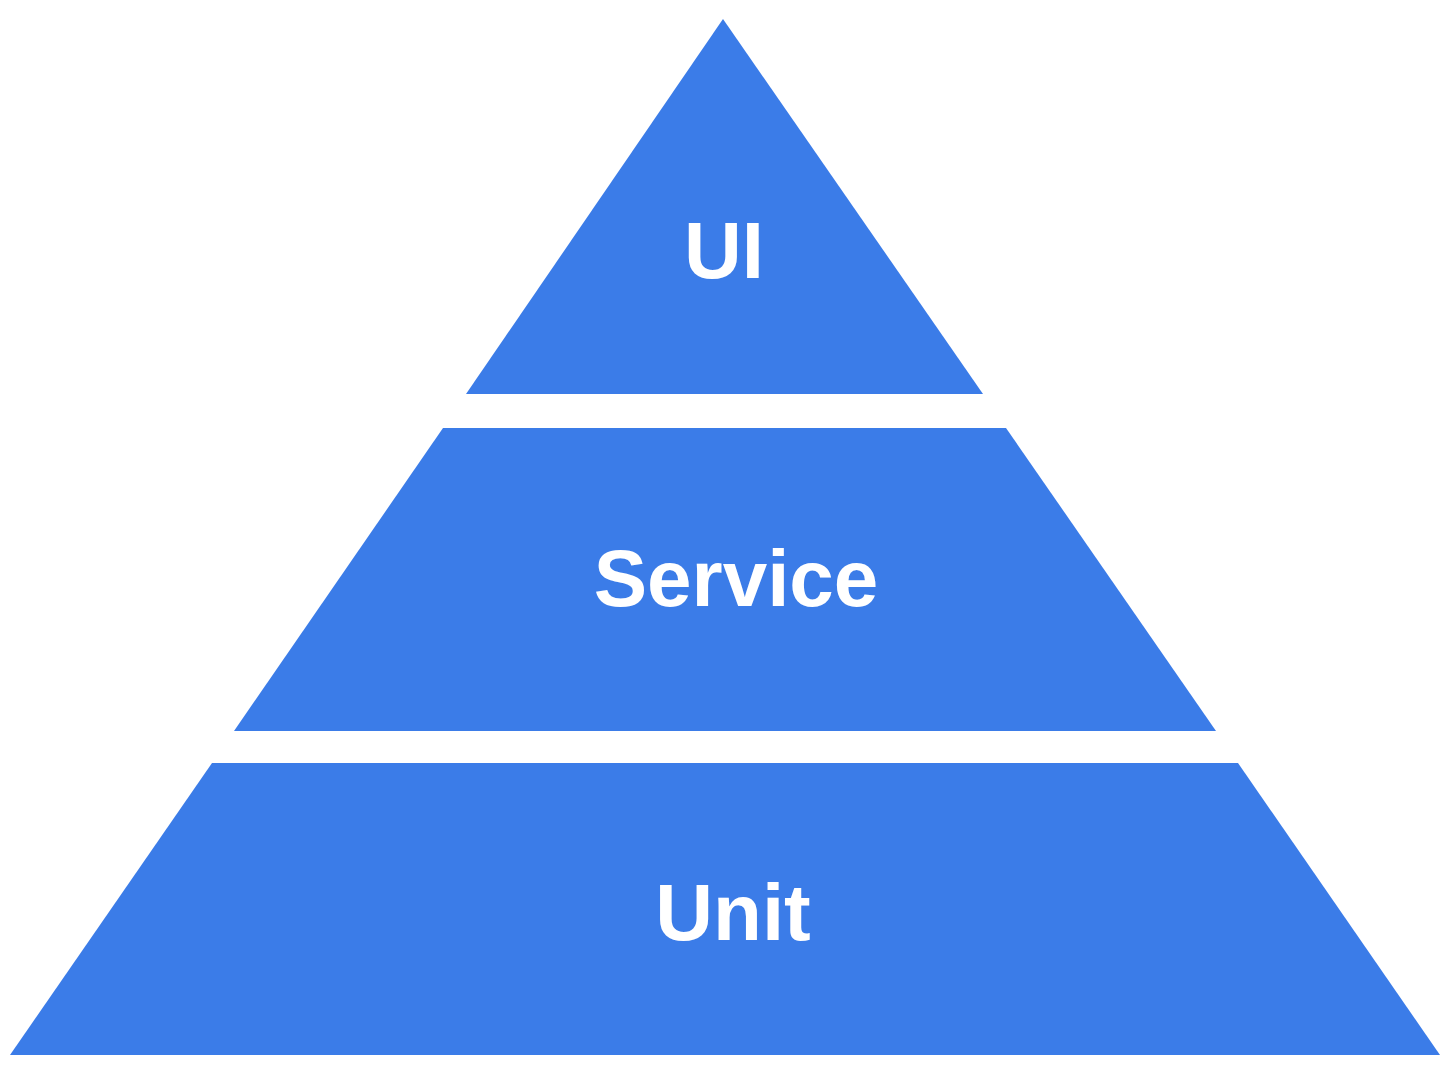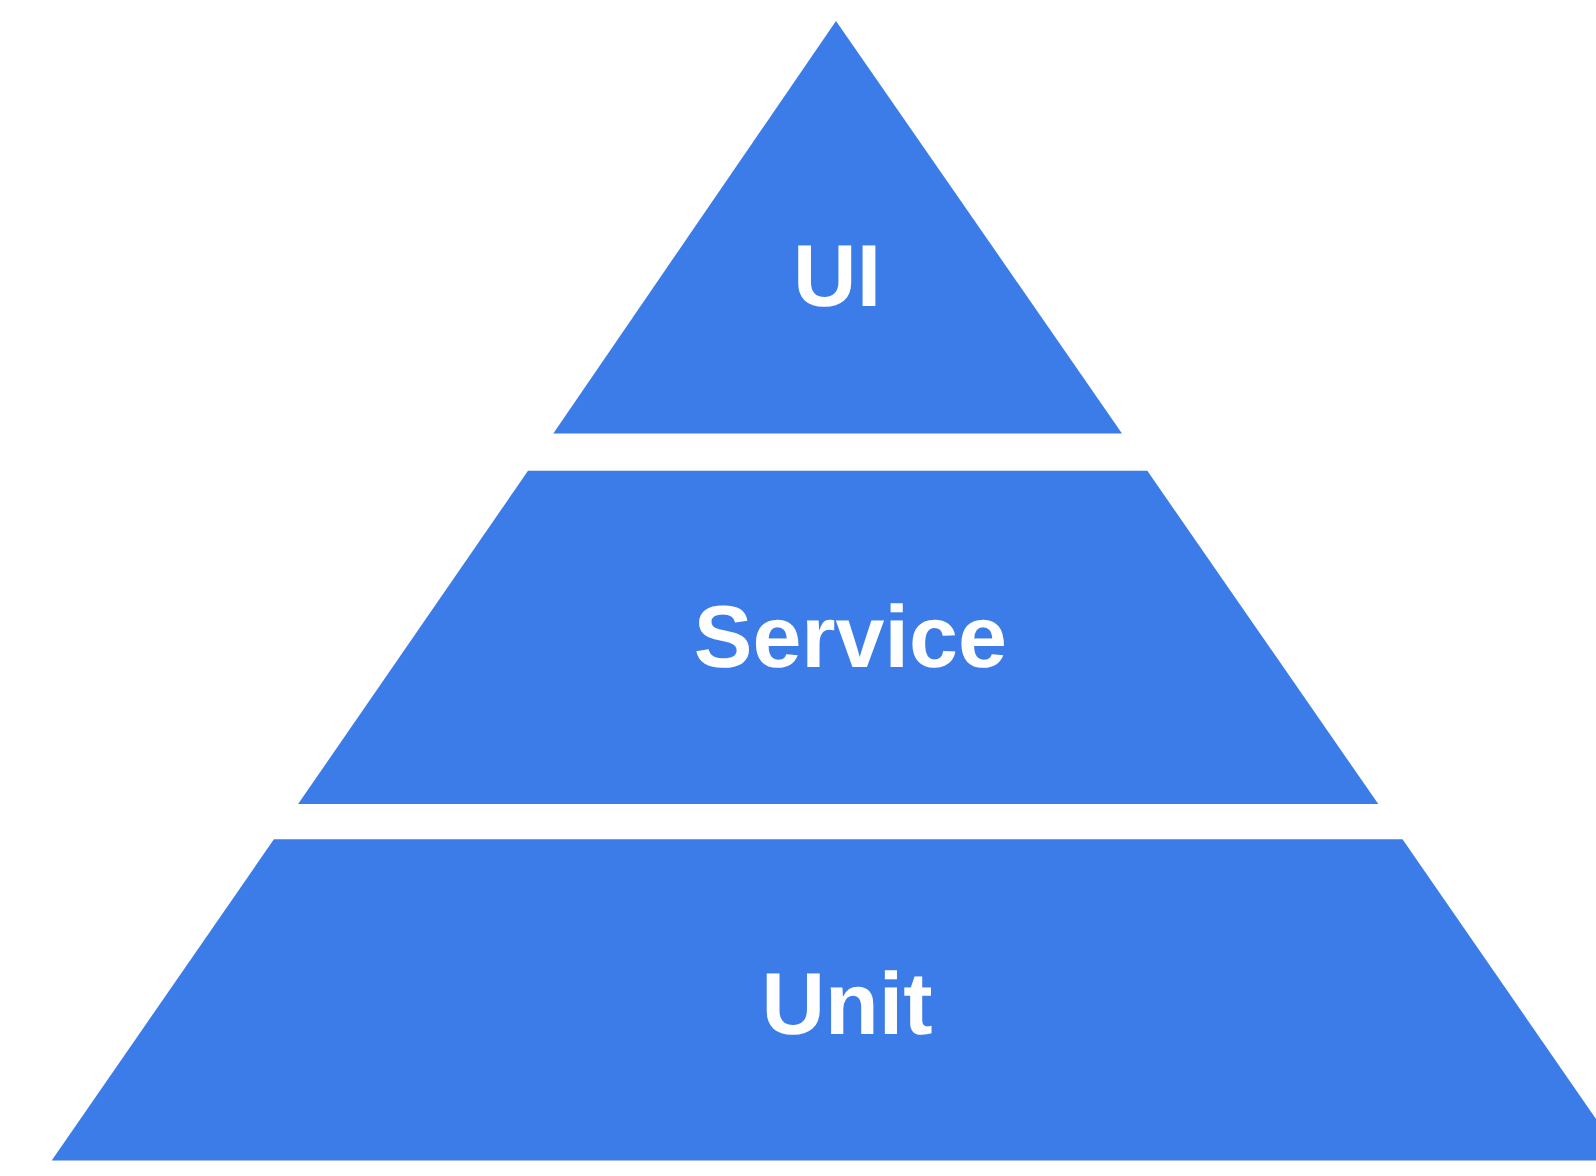--- a/index.html
+++ b/index.html
@@ -8,21 +8,20 @@
     background: #ffffff;
     width: 1451px;
     height: 1069px;
     overflow: hidden;
   }
   .stage {
     position: relative;
     width: 1414px;
     height: 1069px;
     background: #ffffff;
-    padding-left: 37px;
   }
   svg.pyramid {
     display: block;
     width: 1451px;
     height: 1069px;
   }
   .layer-label {
     font-family: "Liberation Sans", sans-serif;
     font-weight: bold;
     font-size: 80px;

